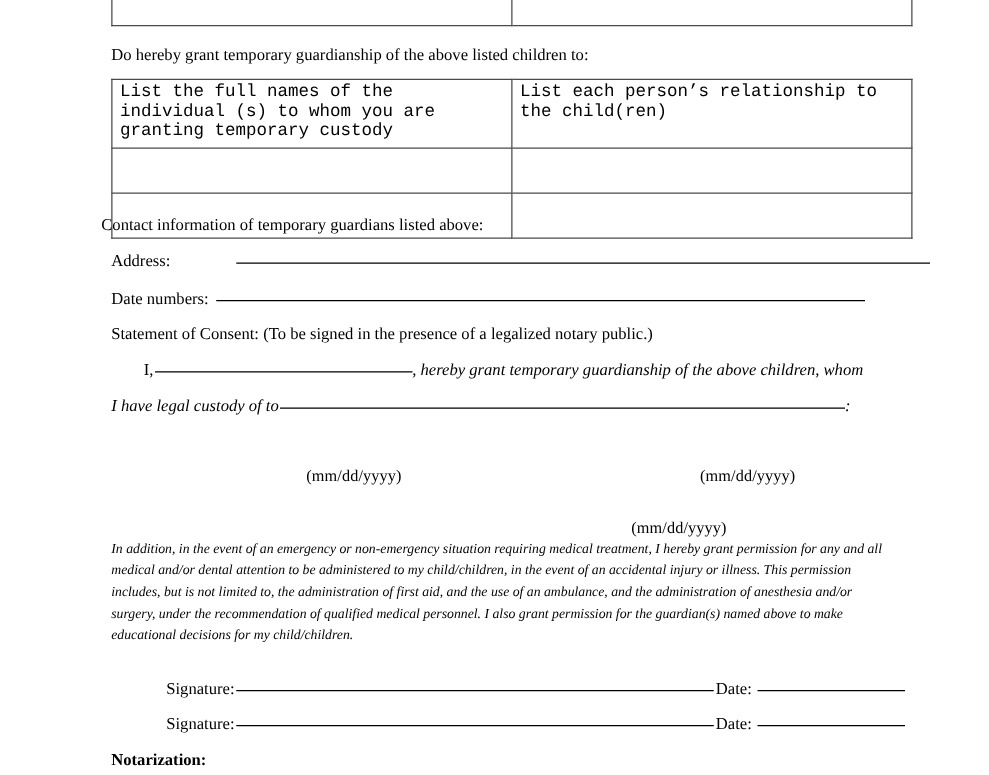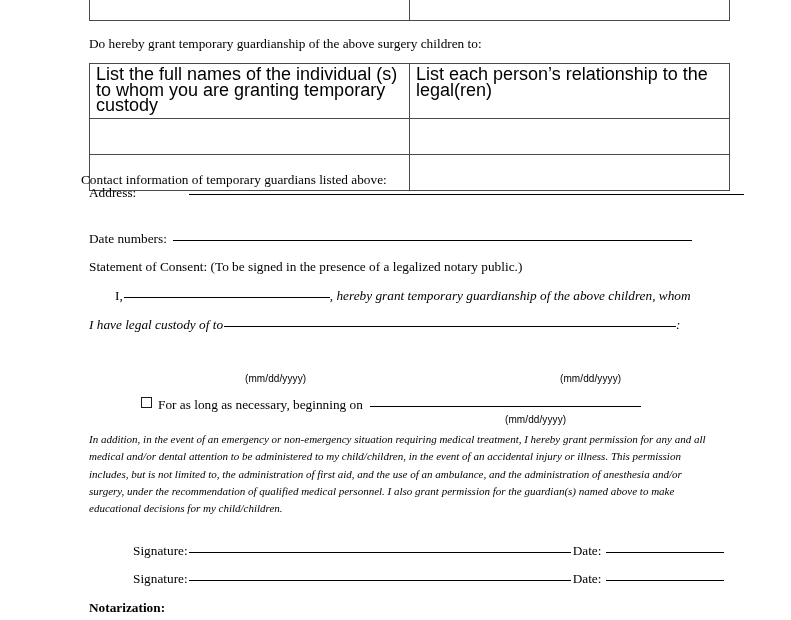--- a/index.html
+++ b/index.html
@@ -27,23 +27,23 @@
   
   .tbl {
     position: absolute;
     border-collapse: collapse;
     table-layout: fixed;
   }
   .tbl td {
     border: 1px solid #4a4a4a;
     vertical-align: top;
     padding: 3px 6px 4px 6px;
-    font-size: 18px;
+    font-size: 14px;
     line-height: 15.5px;
-    font-family: Liberation Sans, sans-serif;
+    font-family: Liberation Mono, monospace;
   }
 
   
   #top-table-fragment {
     left: 89px;
     top: -14px;
     width: 614px;
   }
   #top-table-fragment td { height: 26px; }
 
@@ -78,21 +78,21 @@
   }
   .rule {
     display: inline-block;
     border-bottom: 1.3px solid #000;
     height: 0;
     vertical-align: baseline;
     position: relative;
     top: -2px;
   }
 
-  #address-row       { left: 89px; top: 185px; gap: 48px; }
+  #address-row       { left: 89px; top: 201px; gap: 48px; }
   #address-row .rule { width: 555px; margin-left: 5px; }
 
   #phone-row         { left: 89px; top: 231px; }
   #phone-row .rule   { width: 519px; margin-left: 6px; }
 
   #statement-heading { left: 89px; top: 259px; font-size: 13.3px; }
 
   
   #consent-line-1 { left: 115px; top: 288px; }
   #consent-line-1 .rule { width: 206px; margin-left: 1px; }
@@ -112,23 +112,23 @@
     flex: 0 0 auto;
   }
   #from-row  { left: 141px; top: 357px; }
   #from-row .rule-a { width: 222px; margin-left: 1px; }
   #from-row .rule-b { width: 233px; margin-left: 8px; }
   #until-row { left: 141px; top: 397px; }
   #until-row .rule { width: 271px; margin-left: 7px; }
 
   .hint {
     position: absolute;
-    font-size: 10px;
+    font-size: 13px;
     letter-spacing: 0.1px;
-    font-family: Liberation Sans, sans-serif;
+    font-family: Liberation Serif, serif;
     color: #000;
     padding-left: 44px;
   }
   #hint-from  { left: 201px; top: 373px; }
   #hint-to    { left: 516px; top: 373px; }
   #hint-until { left: 461px; top: 414px; }
 
   
   #medical-paragraph {
     left: 89px;
@@ -164,27 +164,27 @@
 
   <table class="tbl" id="top-table-fragment">
     <tbody>
         <tr>
       <td style="width:307px;"></td>
       <td style="width:307px;"></td>
     </tr>
   </tbody>
     </table>
 
-  <div class="para" id="intro-line">Do hereby grant temporary guardianship of the above surgery children to:</div>
+  <div class="para" id="intro-line">Do hereby grant temporary guardianship of the above listed children to:</div>
 
   <table class="tbl" id="guardians-table">
     <tbody>
         <tr>
       <td class="head" style="width:307px;">List the full names of the individual (s) to whom you are granting temporary custody</td>
-      <td class="head" style="width:307px;">List each person’s relationship to the legal(ren)</td>
+      <td class="head" style="width:307px;">List each person’s relationship to the child(ren)</td>
     </tr>
     <tr>
       <td class="blank"></td>
       <td class="blank"></td>
     </tr>
     <tr>
       <td class="blank"></td>
       <td class="blank"></td>
     </tr>
   </tbody>
@@ -214,25 +214,20 @@
 
   <div class="fillrow" id="consent-line-2">
     <span class="italic">I have legal custody of to</span>
     <span class="rule"></span>
     <span class="italic">:</span>
   </div>
 
   <div class="hint" id="hint-from">(mm/dd/yyyy)</div>
   <div class="hint" id="hint-to">(mm/dd/yyyy)</div>
 
-  <div class="fillrow" id="until-row">
-    <span class="checkbox"></span>
-    <span>For as long as necessary, beginning on</span>
-    <span class="rule"></span>
-  </div>
   <div class="hint" id="hint-until">(mm/dd/yyyy)</div>
 
   <div class="para" id="medical-paragraph">In addition, in the event of an emergency or non-emergency situation requiring medical treatment, I hereby grant permission for any and all medical and/or dental attention to be administered to my child/children, in the event of an accidental injury or illness. This permission includes, but is not limited to, the administration of first aid, and the use of an ambulance, and the administration of anesthesia and/or surgery, under the recommendation of qualified medical personnel. I also grant permission for the guardian(s) named above to make educational decisions for my child/children.</div>
 
   <div class="sigrow" id="signature-row-1">
     <span>Signature:</span>
     <span class="rule rule-sig"></span>
     <span class="date-label">Date:</span>
     <span class="rule rule-date"></span>
   </div>

